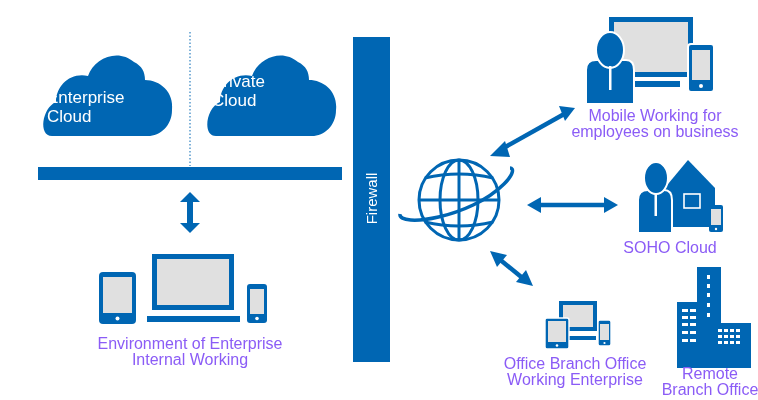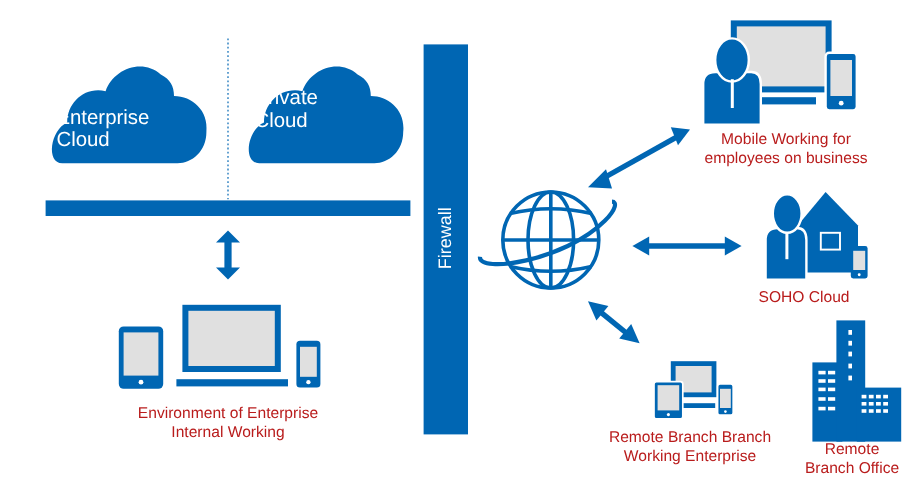--- a/index.html
+++ b/index.html
@@ -1,20 +1,20 @@
 <!DOCTYPE html>
 <html><head>
   <meta charset="utf-8">
   <style>
     html, body { margin: 0; padding: 0; background: #ffffff; }
     body { width: 758px; height: 400px; position: relative; overflow: hidden;
            font-family: "Liberation Sans", sans-serif; }
     .cloud-label { position: absolute; color: #ffffff; font-size: 17px; line-height: 19px;
                    width: 120px; }
-    .caption { position: absolute; color: #b91c1c; font-size: 13px; line-height: 16px;
+    .caption { position: absolute; color: #8b5cf6; font-size: 16px; line-height: 16px;
                text-align: center; white-space: nowrap; }
     #diagram { position: absolute; left: 0; top: 0; }
     .firewall-label { position: absolute; color: #ffffff; font-size: 15px; white-space: nowrap;
                       transform: rotate(-90deg); transform-origin: center center; }
   </style>
 </head>
 <body>
 
 <svg id="diagram" width="758" height="400" viewBox="0 0 758 400">
   <defs>
@@ -187,20 +187,20 @@
 <div class="caption" style="left:570px; top:108px; width:170px;">
   <div>Mobile Working for</div>
   <div>employees on business</div>
 </div>
 
 <div class="caption" style="left:620px; top:240px; width:100px;">
   <div>SOHO Cloud</div>
 </div>
 
 <div class="caption" style="left:500px; top:356px; width:150px;">
-  <div>Remote Branch Branch</div>
+  <div>Office Branch Office</div>
   <div>Working Enterprise</div>
 </div>
 
 <div class="caption" style="left:660px; top:366px; width:100px;">
   <div>Remote</div>
   <div>Branch Office</div>
 </div>
 
 </body></html>

